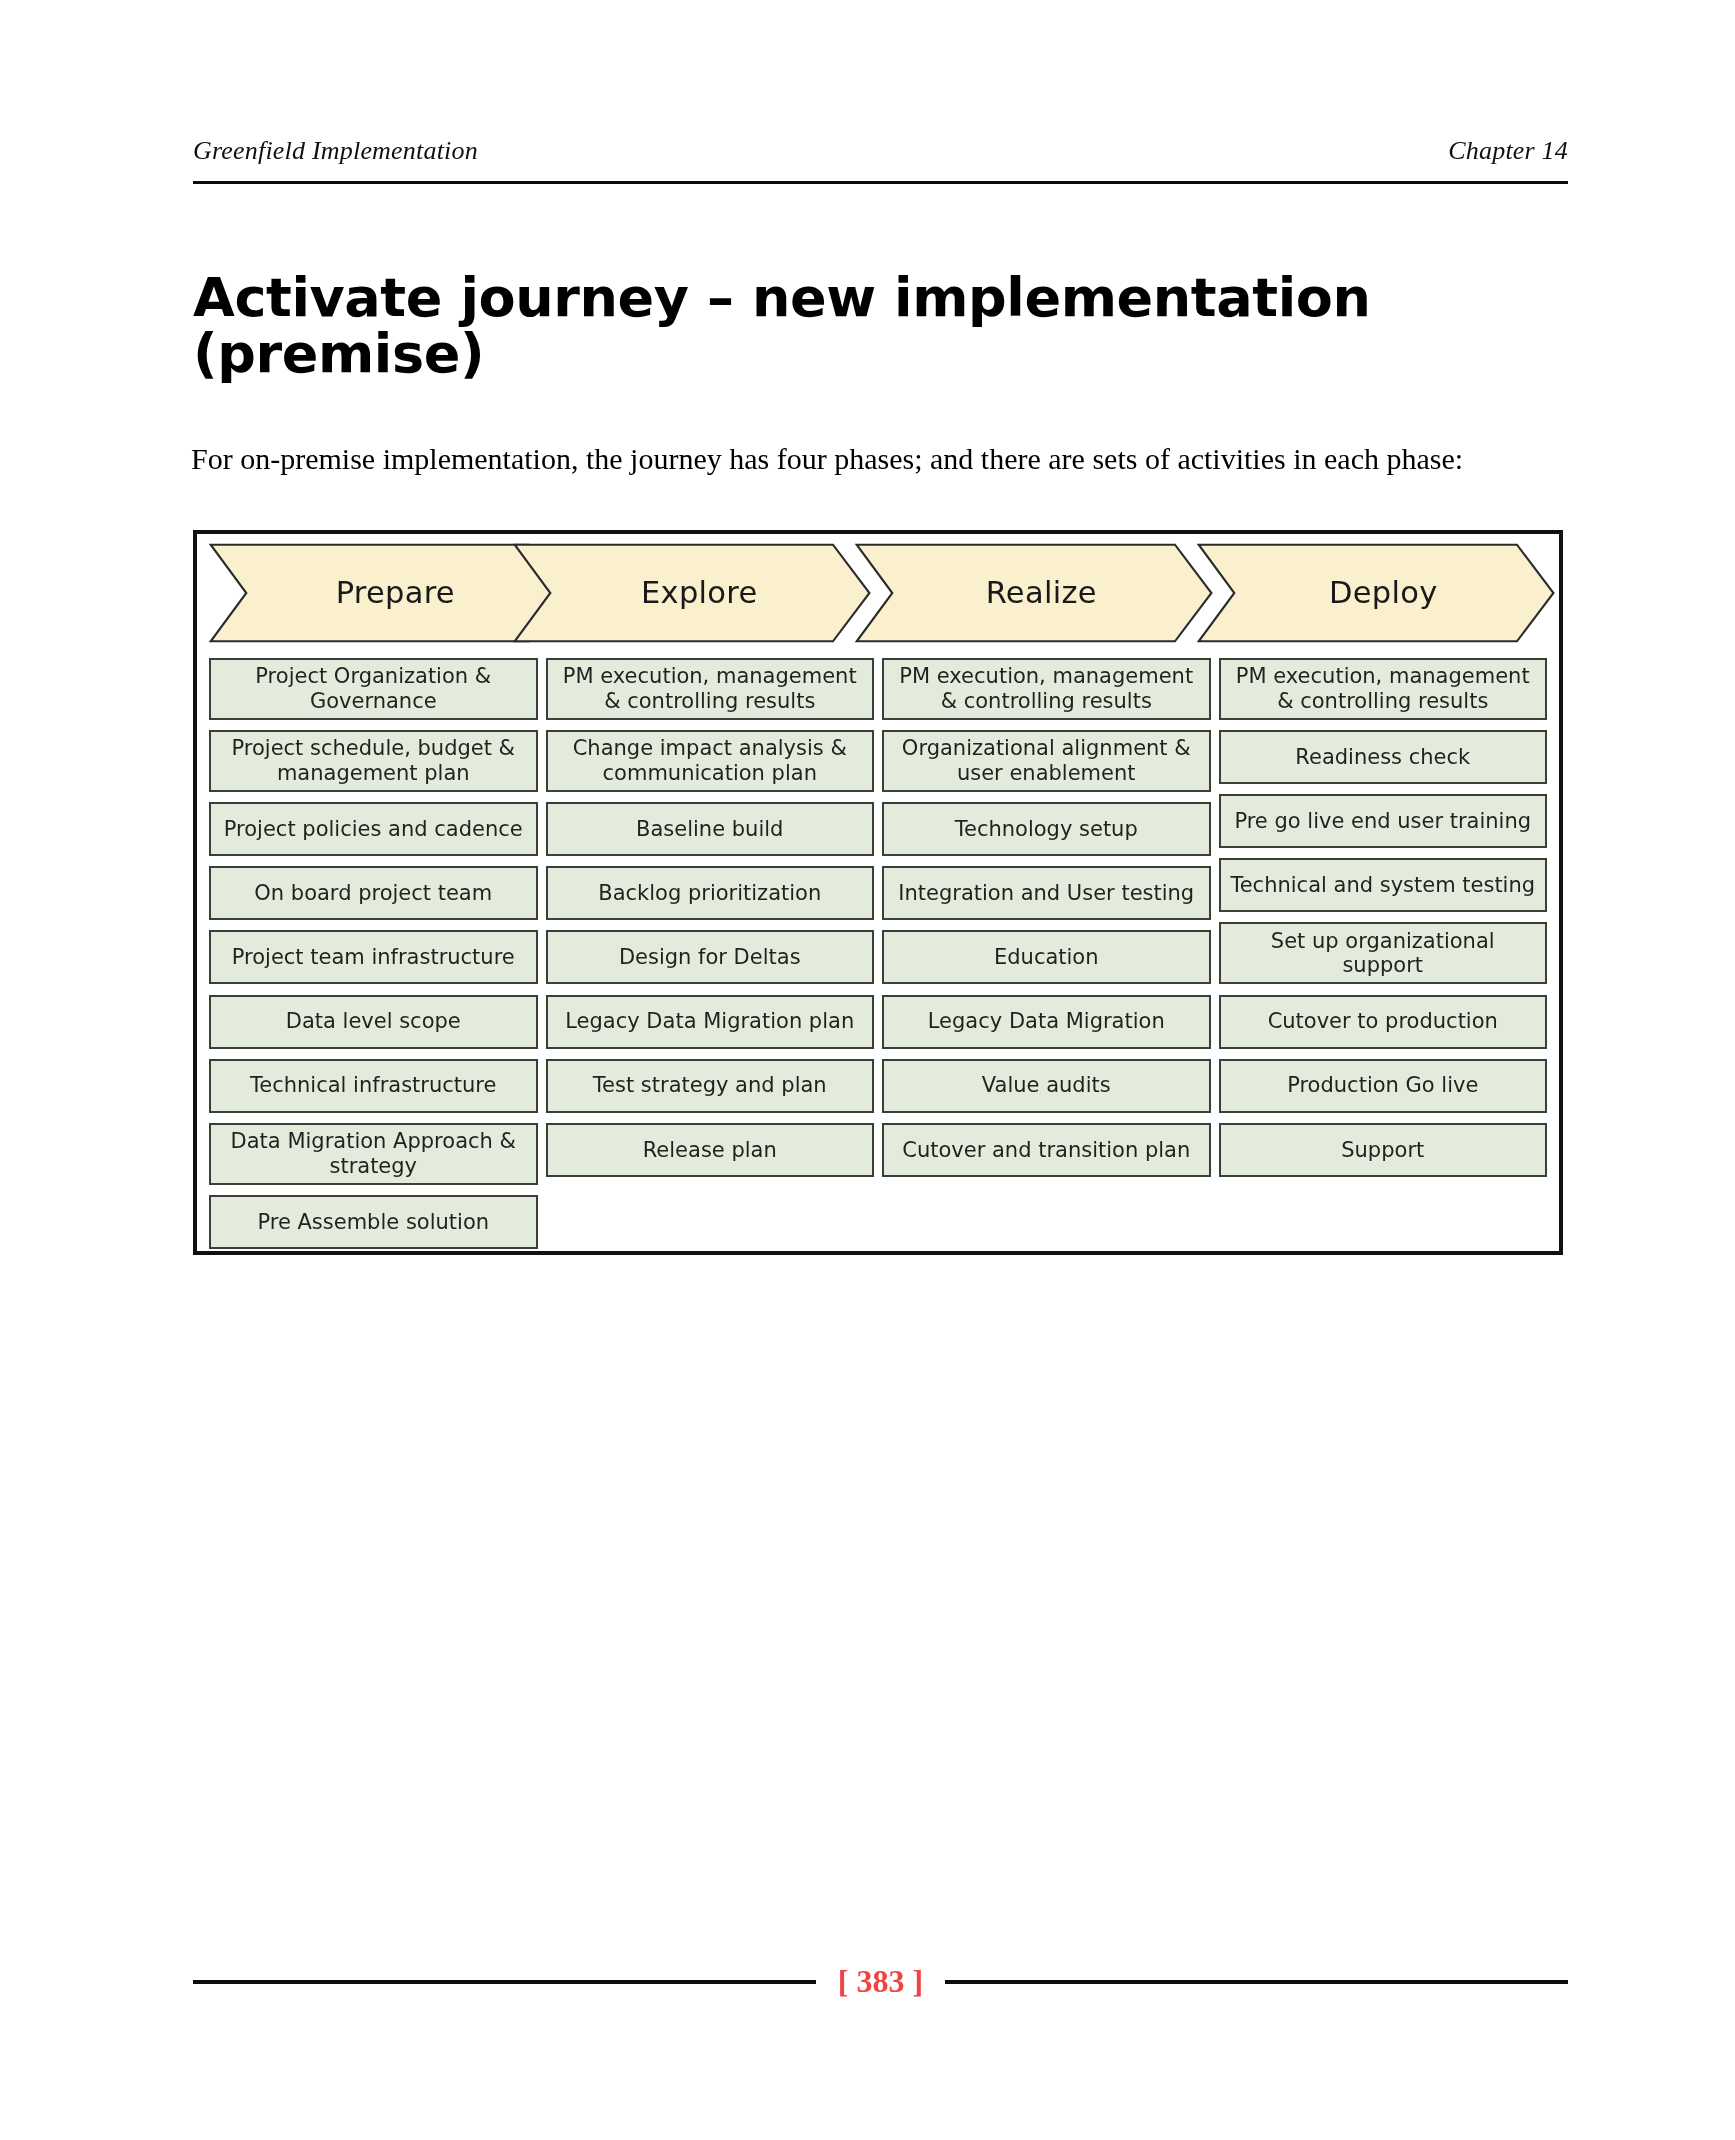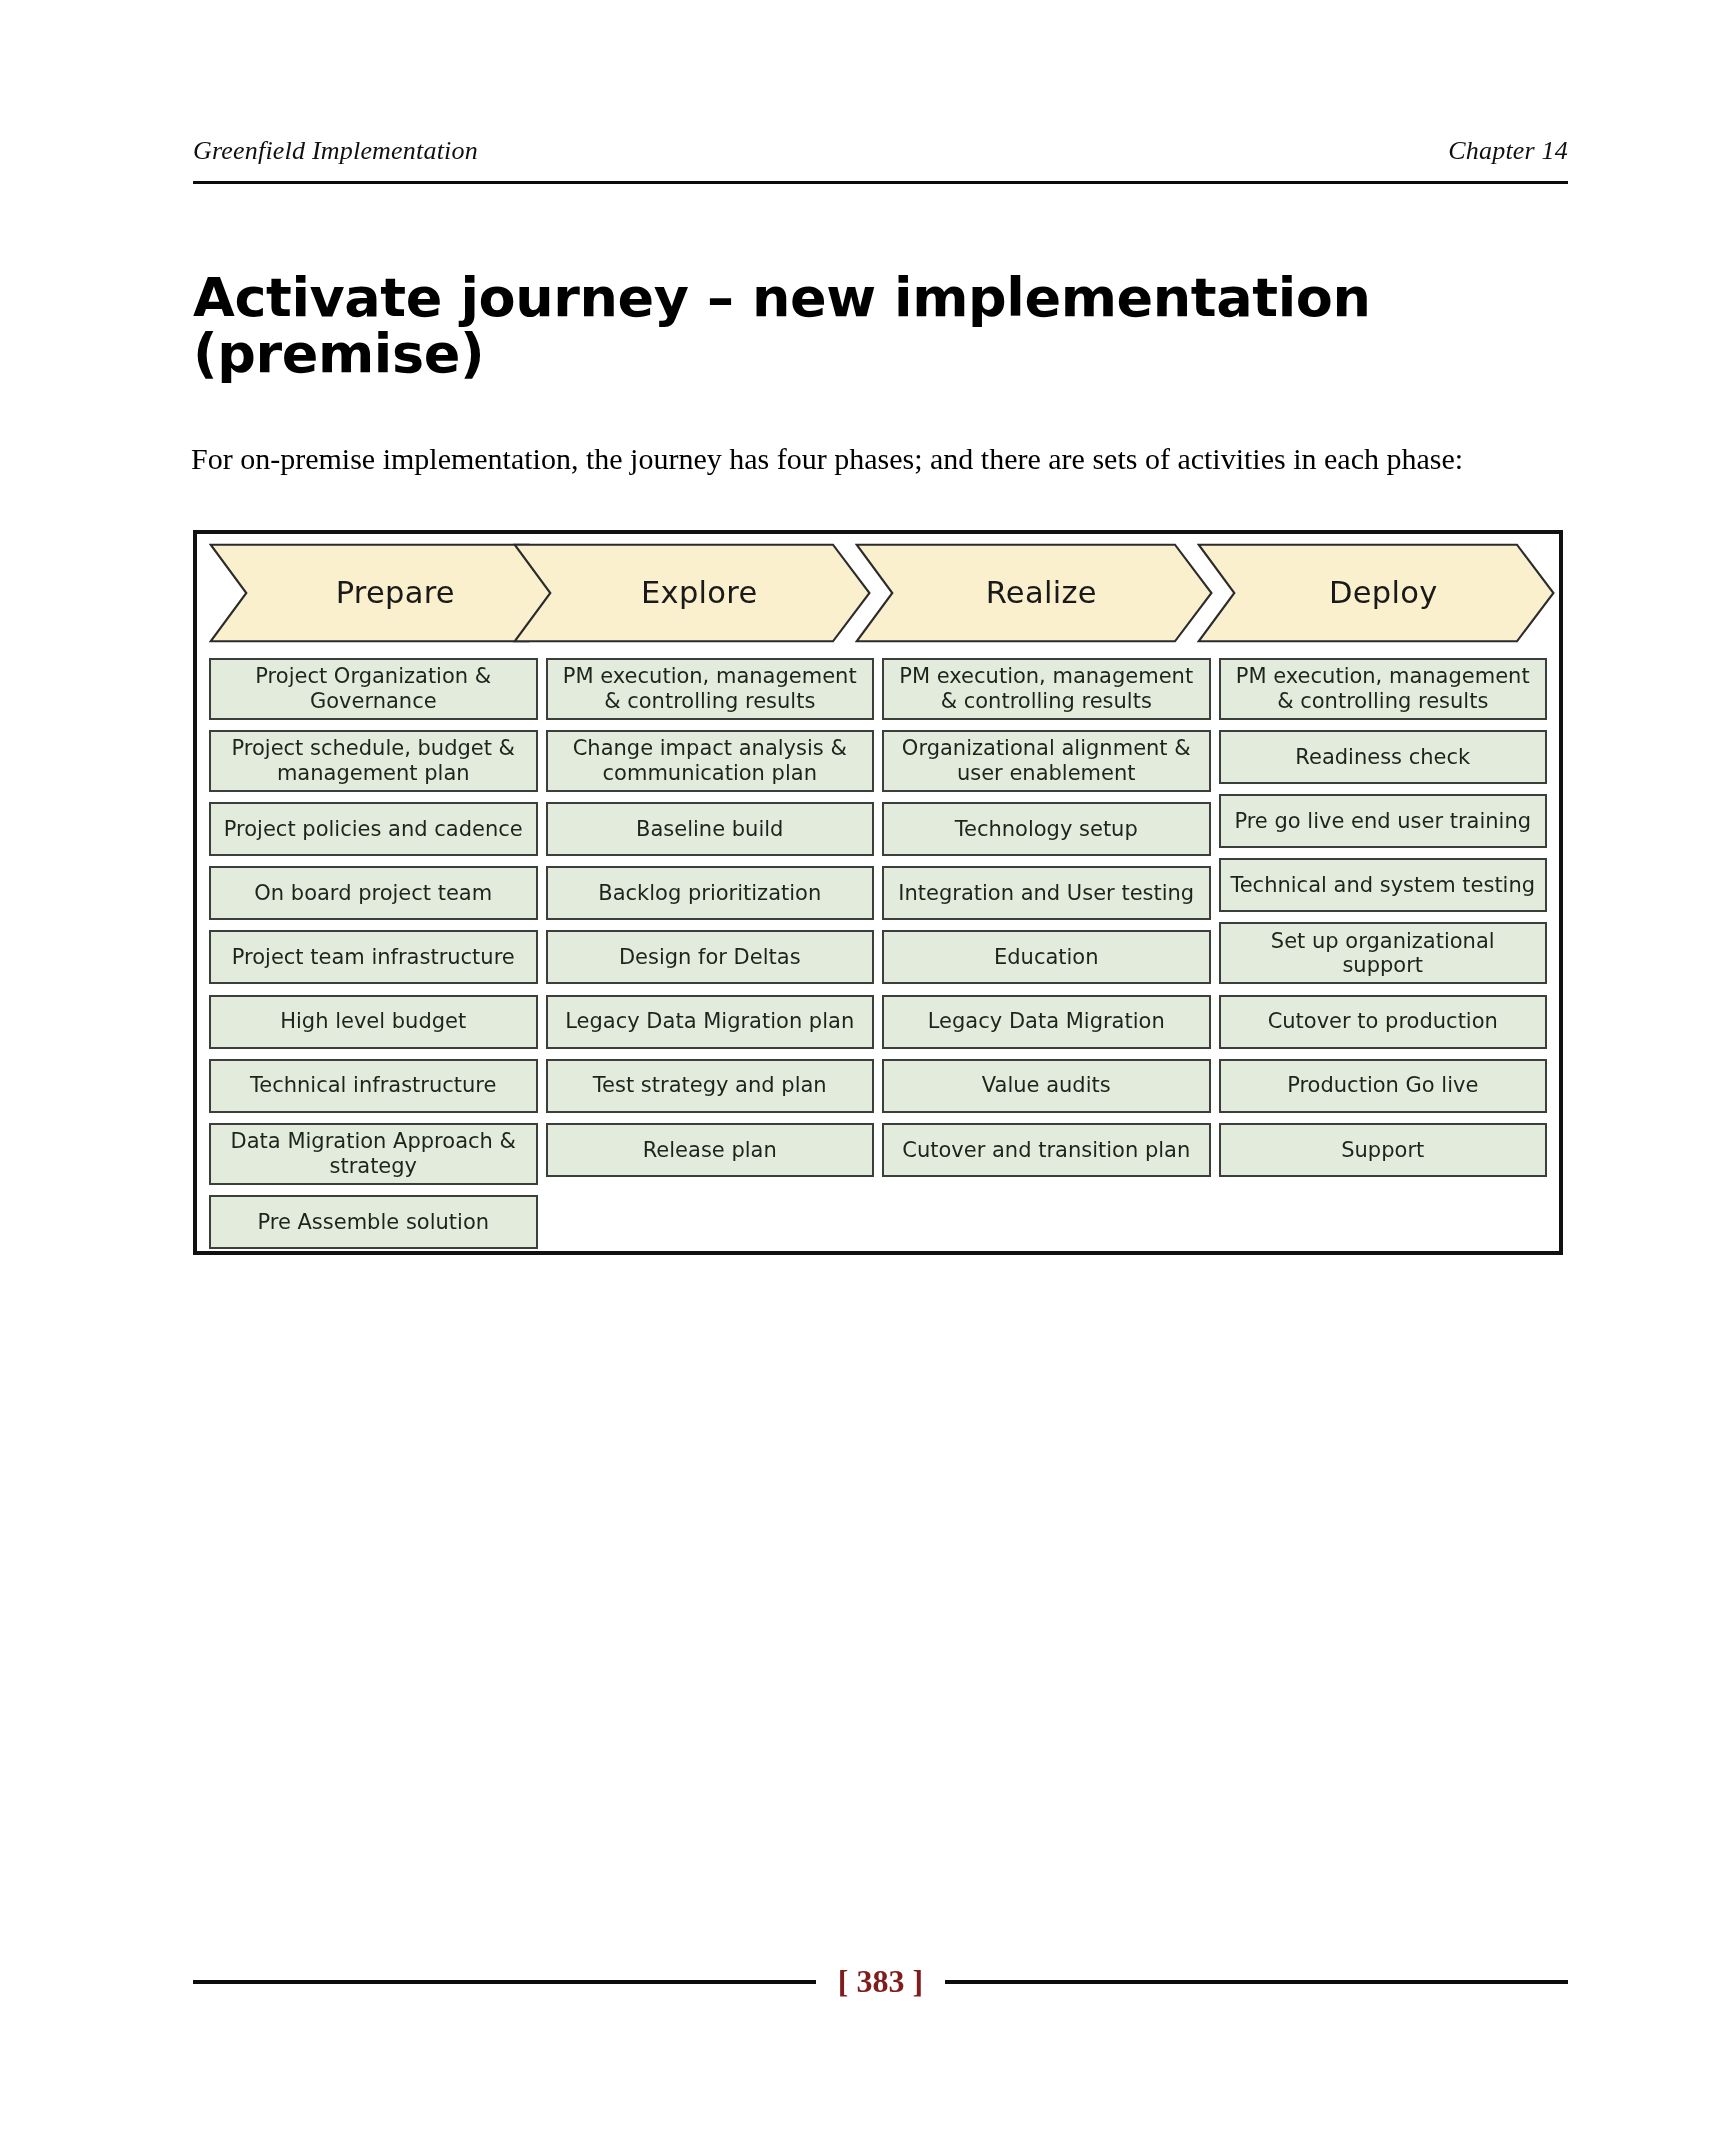--- a/index.html
+++ b/index.html
@@ -171,21 +171,21 @@
   }
   .footer-rule {
     flex: 1 1 auto;
     height: 0;
     border-top: 4.2px solid #0c0c0c;
   }
   .footer-page {
     font-family: "Liberation Serif", serif;
     font-weight: bold;
     font-size: 32px;
-    color: #7f1d1d;
+    color: #ef4444;
     white-space: nowrap;
   }
 </style>
 </head>
 <body>
 
 <div class="page">
 
   <div class="running-head">
     <span class="rh-left">Greenfield Implementation</span>
@@ -225,21 +225,21 @@
             <span class="chevron-label">Deploy</span>
           </div>
         </div>
       <div class="columns">
           <div class="column">
             <div class="cell">Project Organization &amp; Governance</div>
             <div class="cell">Project schedule, budget &amp; management plan</div>
             <div class="cell">Project policies and cadence</div>
             <div class="cell">On board project team</div>
             <div class="cell">Project team infrastructure</div>
-            <div class="cell">High level budget</div>
+            <div class="cell">Data level scope</div>
             <div class="cell">Technical infrastructure</div>
             <div class="cell">Data Migration Approach &amp; strategy</div>
             <div class="cell">Pre Assemble solution</div>
           </div>
           <div class="column">
             <div class="cell">PM execution, management &amp; controlling results</div>
             <div class="cell">Change impact analysis &amp; communication plan</div>
             <div class="cell">Baseline build</div>
             <div class="cell">Backlog prioritization</div>
             <div class="cell">Design for Deltas</div>

